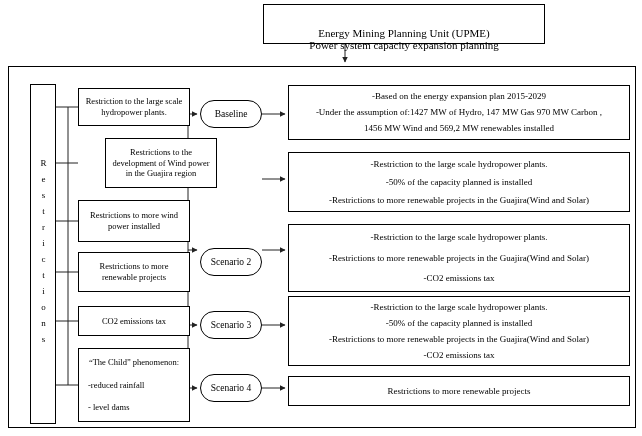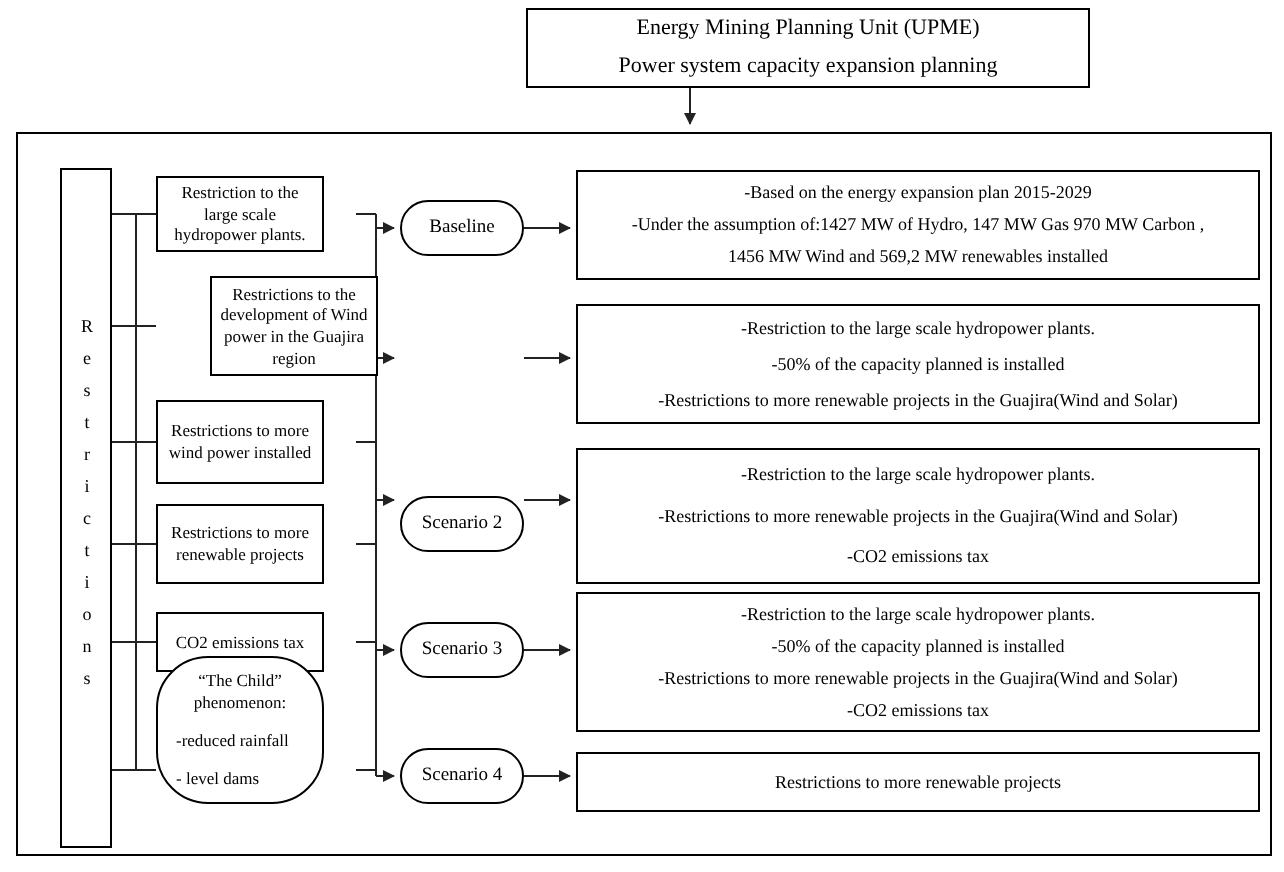--- a/index.html
+++ b/index.html
@@ -5,38 +5,38 @@
   * { margin:0; padding:0; box-sizing:border-box; }
   html,body { background:#fff; }
   body { font-family:"Liberation Serif", serif; color:#000; }
   .canvas { position:relative; width:642px; height:436px; background:#fff; overflow:hidden; }
   .box { position:absolute; border:1px solid #000; background:#fff; }
   .connectors { position:absolute; left:0; top:0; width:642px; height:436px; pointer-events:none; }
   .connectors line { stroke:#222; stroke-width:1; }
 
   .header-box { left:263px; top:4px; width:282px; height:40px;
     display:flex; flex-direction:column; align-items:center; justify-content:space-between;
-    padding:3px 2px 4px 2px; font-size:11px; text-align:center; }
+    padding:22px 2px 4px 2px; font-size:11px; text-align:center; }
 
   .outer-frame { left:8px; top:66px; width:628px; height:362px; background:transparent; }
 
   .restrictions-box { left:30px; top:84px; width:26px; height:340px;
     display:flex; align-items:center; justify-content:center; }
   .vtext { writing-mode:vertical-rl; text-orientation:upright; letter-spacing:6px;
     font-size:9px; line-height:1; }
 
-  .rbox { left:78px; width:84px; display:flex; flex-direction:column;
+  .rbox { left:78px; width:112px; display:flex; flex-direction:column;
     align-items:center; justify-content:center; text-align:center;
     font-size:8.5px; line-height:1.25; padding:2px 3px; }
   .r1 { top:88px;  height:38px; }
   .r2 { top:138px; height:50px;margin-left:27px; }
   .r3 { top:200px; height:42px; }
   .r4 { top:252px; height:40px; }
   .r5 { top:306px; height:30px; }
-  .r6 { top:328px; height:74px; justify-content:space-around; align-items:stretch;border-radius:26px; }
+  .r6 { top:348px; height:74px; justify-content:space-around; align-items:stretch; }
   .r6 .c { text-align:center; }
   .r6 .l { text-align:left; padding-left:6px; }
 
   .sbox { left:200px; width:62px; height:28px; display:flex; align-items:center;
     justify-content:center; font-size:9.5px; text-align:center;border-radius:14px; }
   .s0 { top:100px; } .s1 { top:165px; } .s2 { top:248px; } .s3 { top:311px; } .s4 { top:374px; }
 
   .dbox { left:288px; width:342px; display:flex; flex-direction:column;
     justify-content:space-around; align-items:center; text-align:center;
     font-size:9px; line-height:1.2; padding:2px 6px; }

